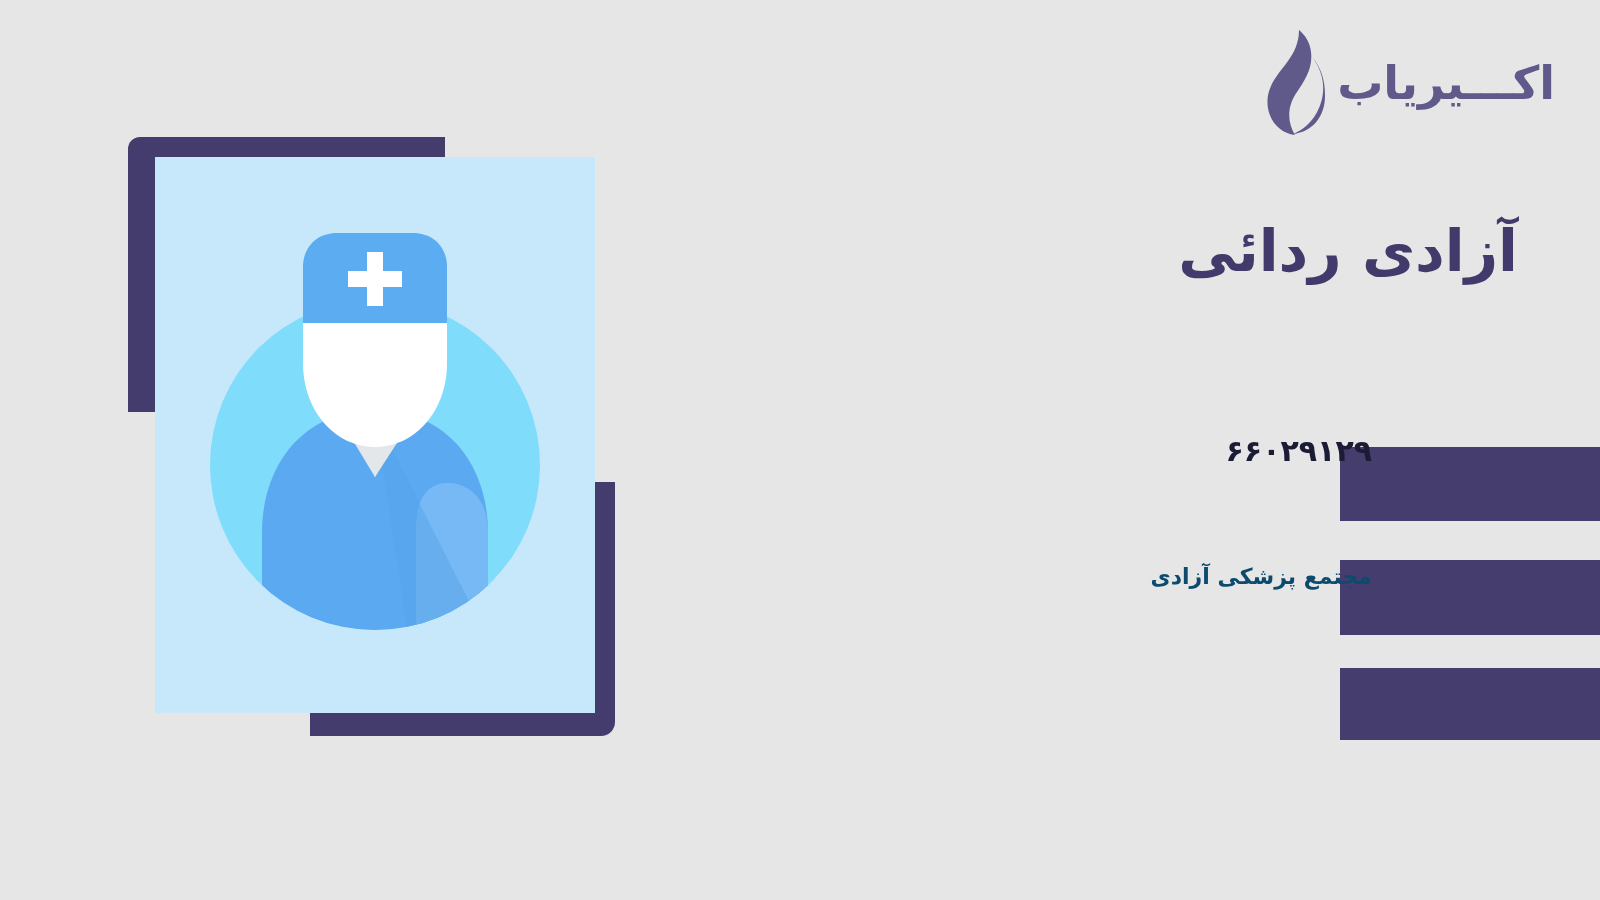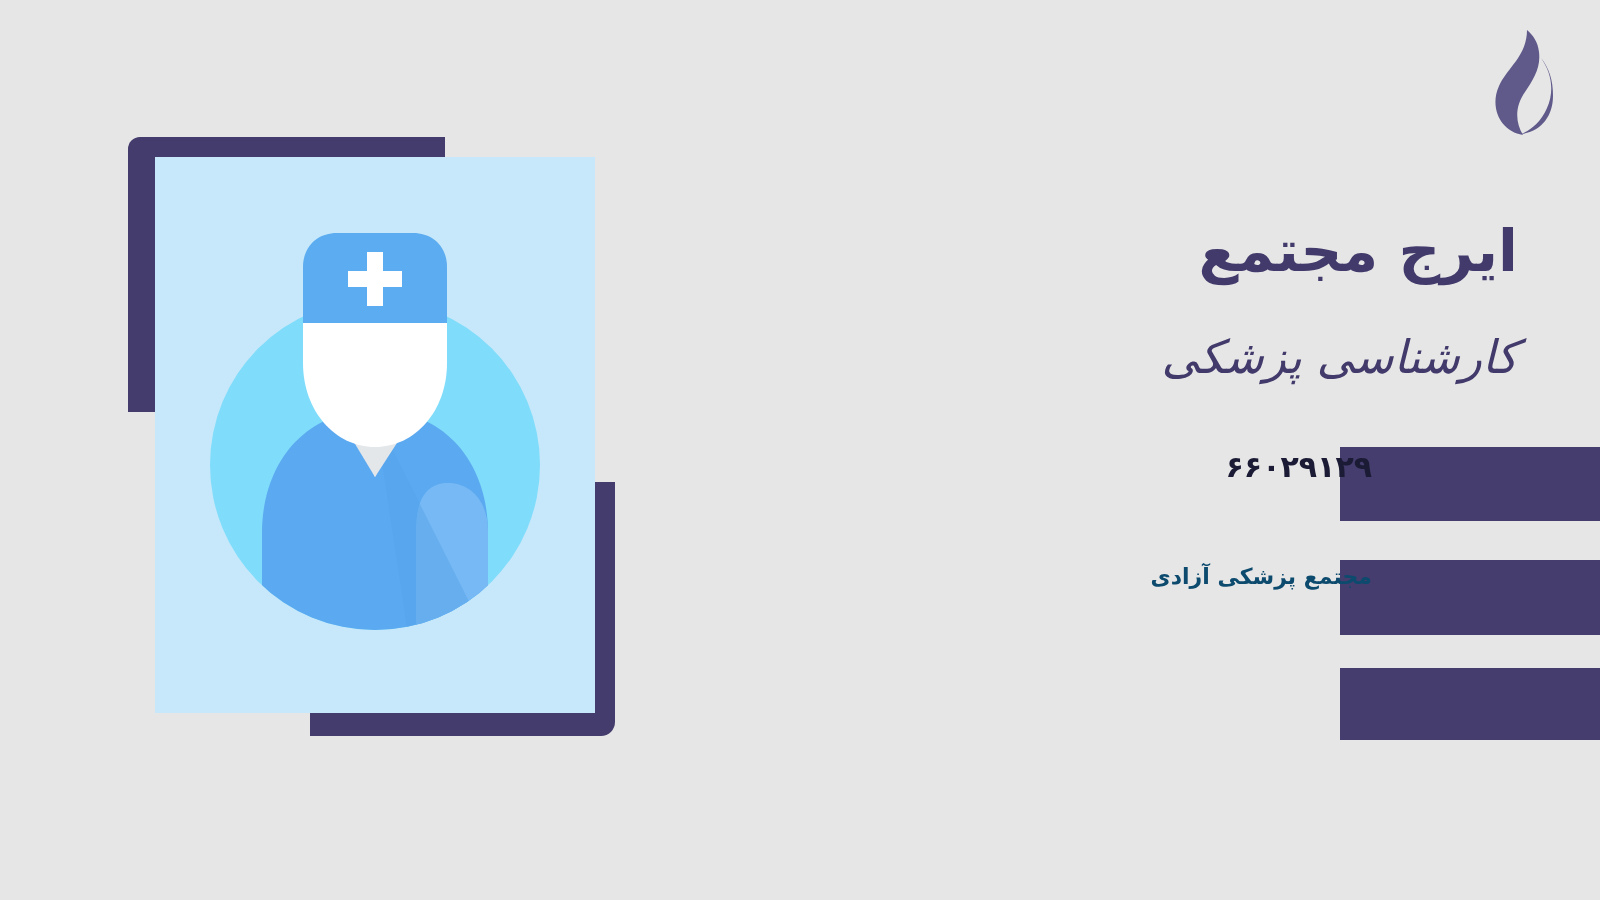--- a/index.html
+++ b/index.html
@@ -139,21 +139,21 @@
     color: #413a6b;
     line-height: 1.2;
     white-space: nowrap;
     direction: rtl;
     text-align: right;
   }
 
   .phone {
     position: absolute;
     right: 228px;
-    top: 452px;
+    top: 436px;
     font-family: "DejaVu Sans", "Liberation Sans", sans-serif;
     font-size: 30px;
     font-weight: 700;
     color: #1b1b35;
     line-height: 1;
     white-space: nowrap;
     direction: rtl;
     letter-spacing: 1px;
   }
 
@@ -235,25 +235,25 @@
 
   <div class="right-panel">
 
     <div class="bars">
       <div class="bar bar-1"></div>
       <div class="bar bar-2"></div>
       <div class="bar bar-3"></div>
     </div>
 
     <div class="brand">
+      <span class="brand-name">اکـــیریاب</span>
       <svg class="brand-mark" viewBox="0 0 74 110">
         <path d="M46 2 C 46 28 26 40 18 58 C 8 80 20 104 42 107 C 34 94 34 78 44 64 C 52 52 60 40 58 24 C 57 14 52 7 46 2 Z" fill="#5f5a8a"></path>
           <path d="M60 30 C 70 44 74 62 66 80 C 60 94 50 102 40 106 C 60 104 72 88 72 68 C 72 52 68 40 60 30 Z" fill="#5f5a8a"></path>
       </svg>
     </div>
 
-    <div class="person-name">ایرج مجتمع</div>
-    <div class="person-role">کارشناسی پزشکی</div>
+    <div class="person-name">آزادی ردائی</div>
     <div class="phone">۶۶۰۲۹۱۲۹</div>
     <div class="address">مجتمع پزشکی آزادی</div>
 
   </div>
 </div>
 
 </body></html>

